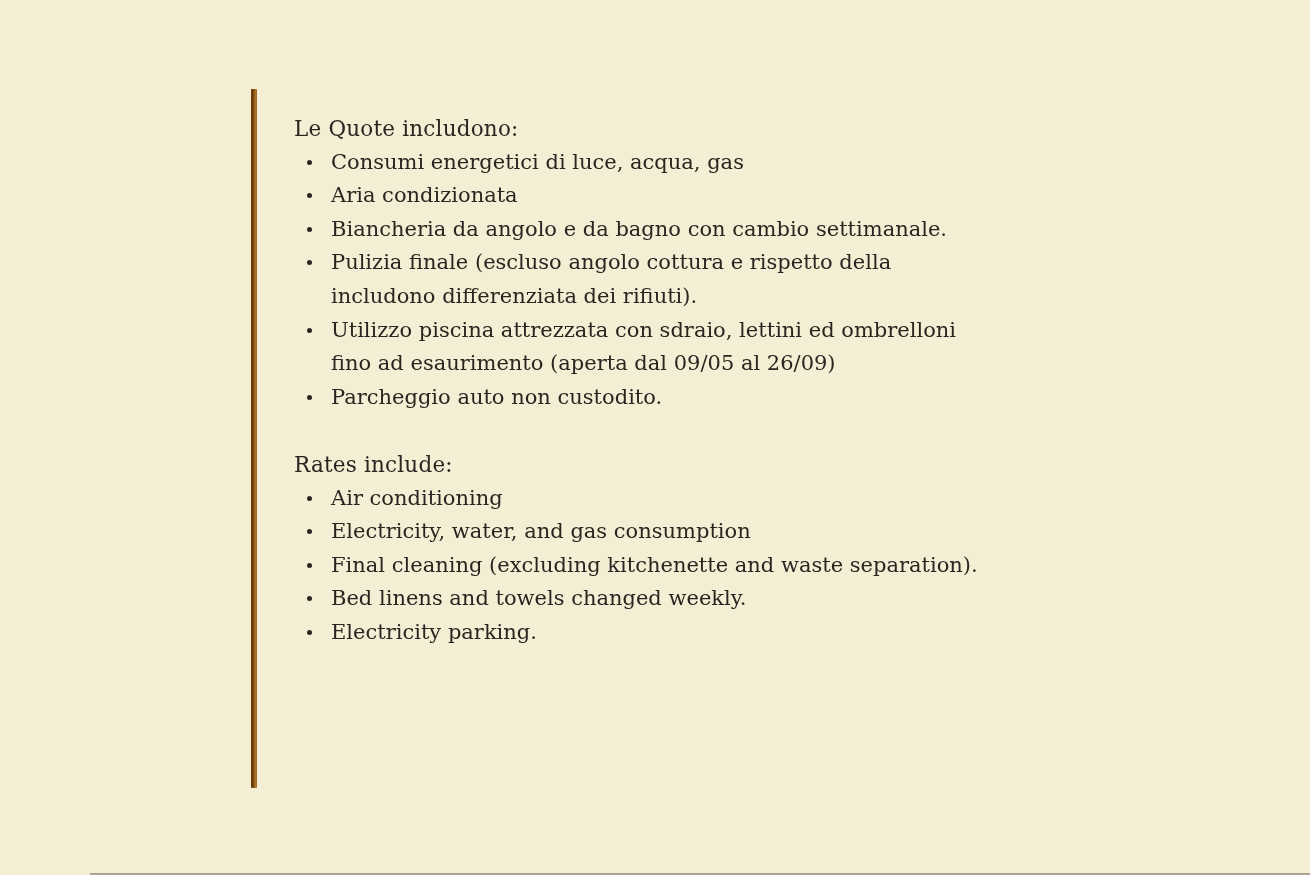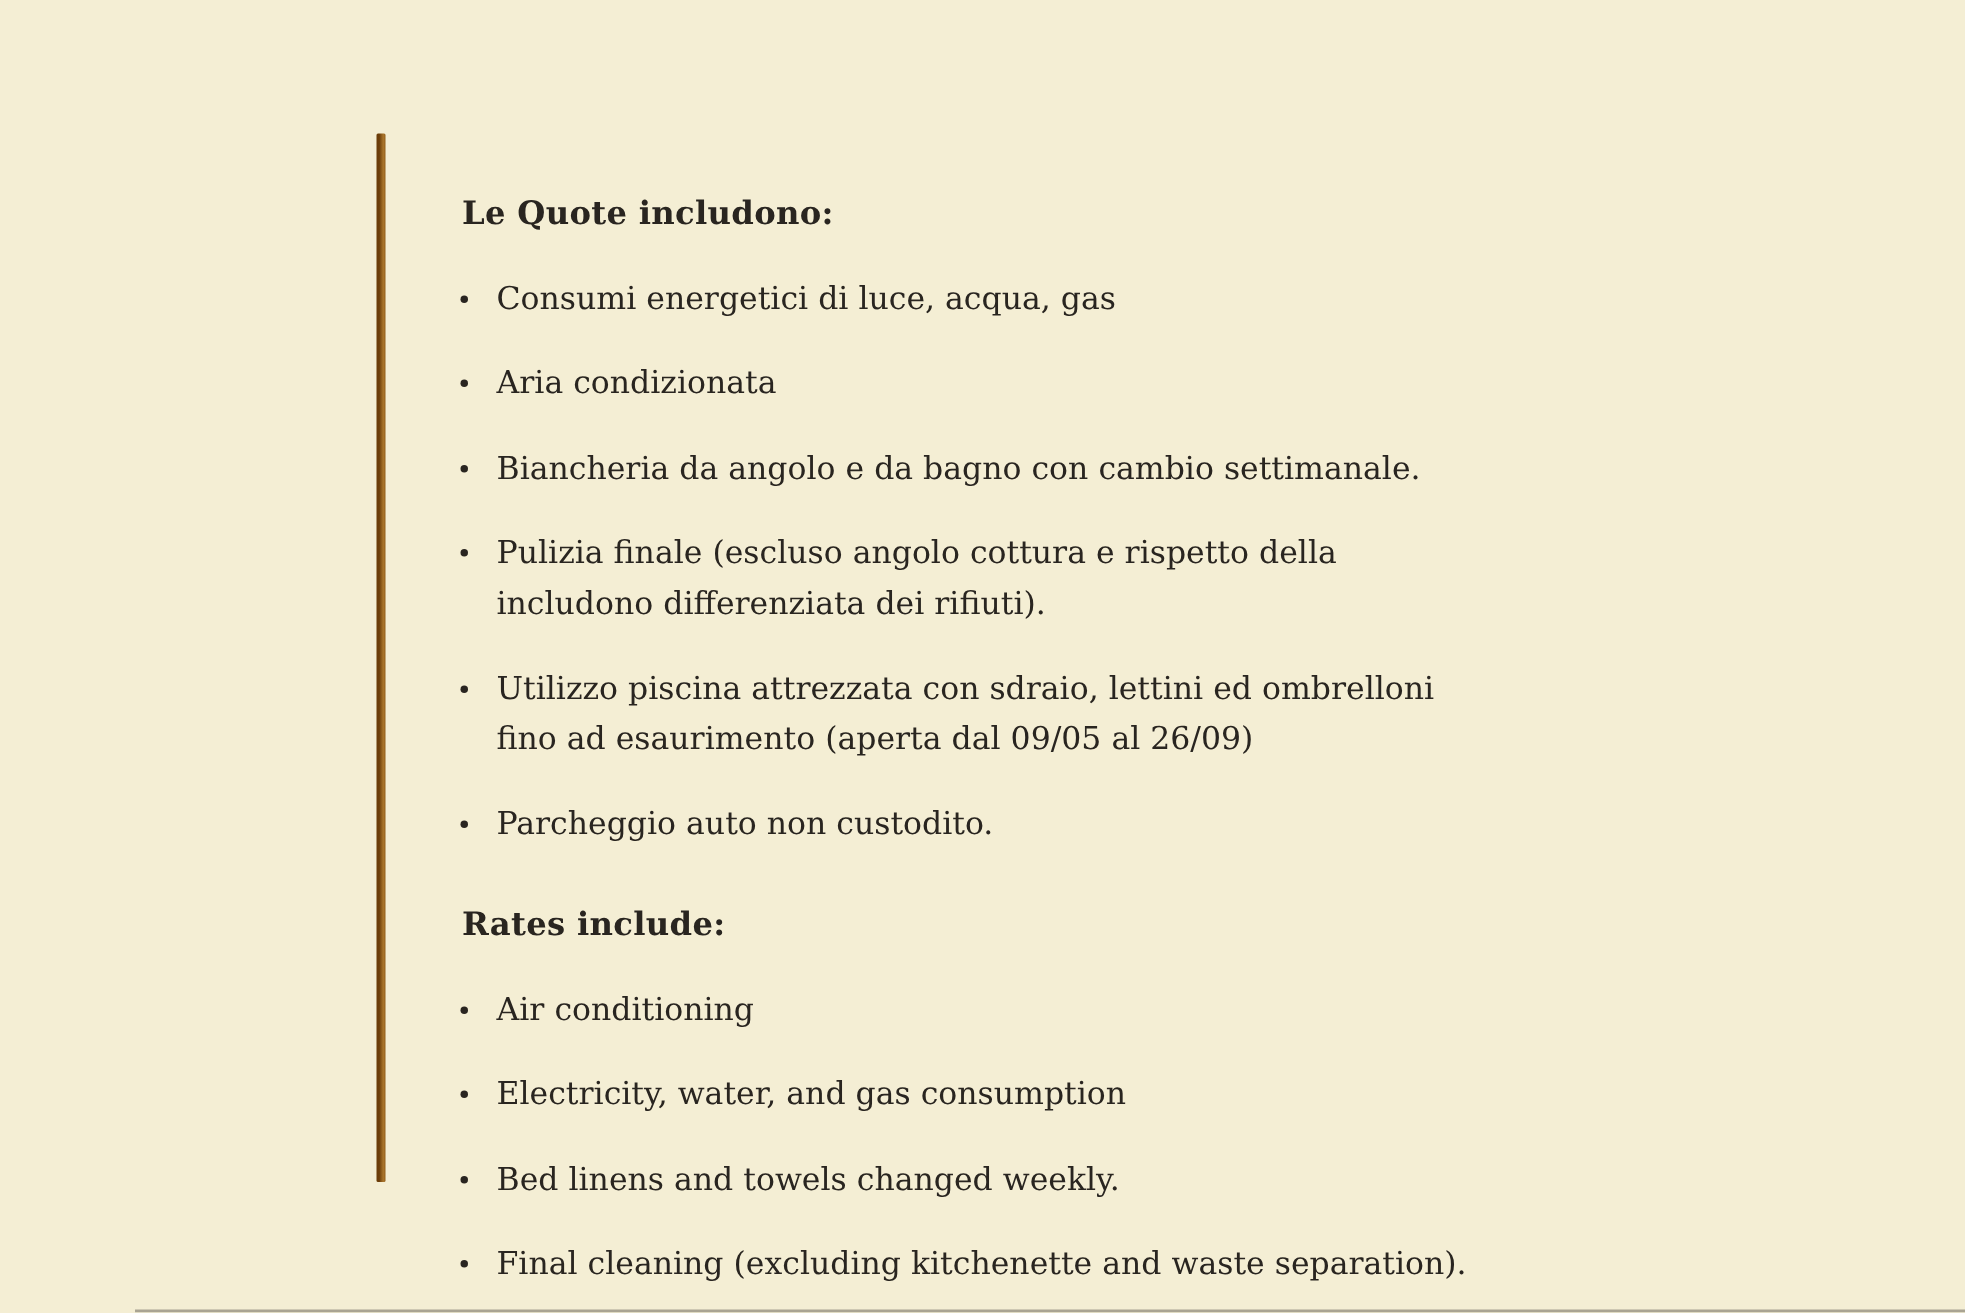--- a/index.html
+++ b/index.html
@@ -28,33 +28,32 @@
   }
   .content{
     position:absolute;
     left:294px;top:112px;
     width:760px;
     font-size:21px;
     line-height:33.6px;
   }
   .heading{
     font-size:21.5px;
-    font-weight:bold;
-    margin:14px;
+    font-weight:normal;
+    margin:0;
     letter-spacing:0.2px;
   }
   .section-en .heading{margin-top:33.6px;}
   ul.list{
     list-style:none;
     margin:0;padding:0;
   }
   li.item{
     position:relative;
     padding-left:37px;
-    margin-top:23px;
   }
   li.item .txt{
     white-space:pre-line;
     display:block;
   }
   .bullet{
     position:absolute;
     left:13px;top:14px;
     width:5px;height:5px;
     border-radius:50%;
@@ -114,25 +113,25 @@
         <li class="item">
             <span class="bullet"></span>
             <span class="txt">Air conditioning</span>
           </li>
         <li class="item">
             <span class="bullet"></span>
             <span class="txt">Electricity, water, and gas consumption</span>
           </li>
         <li class="item">
             <span class="bullet"></span>
-            <span class="txt">Bed linens and towels changed weekly.</span>
+            <span class="txt">Final cleaning (excluding kitchenette and waste separation).</span>
           </li>
         <li class="item">
             <span class="bullet"></span>
-            <span class="txt">Final cleaning (excluding kitchenette and waste separation).</span>
+            <span class="txt">Bed linens and towels changed weekly.</span>
           </li>
         <li class="item">
             <span class="bullet"></span>
             <span class="txt">Electricity parking.</span>
           </li>
       </ul>
     </section>
 
   </div>
 

